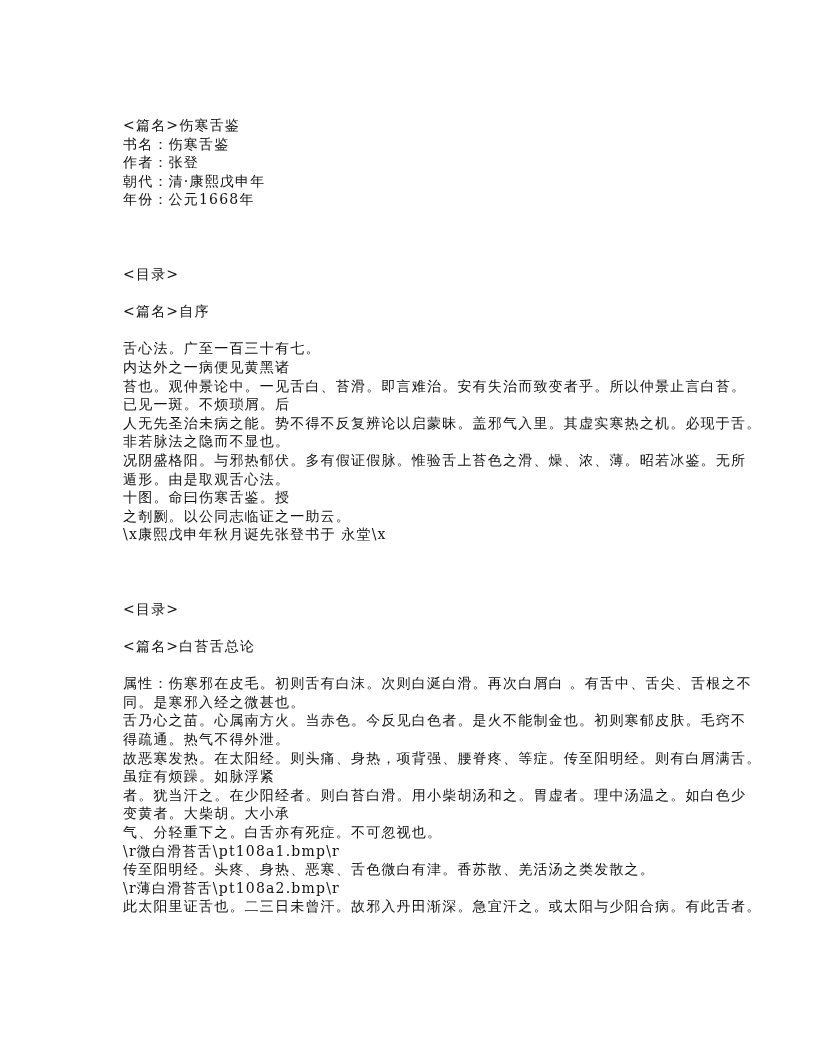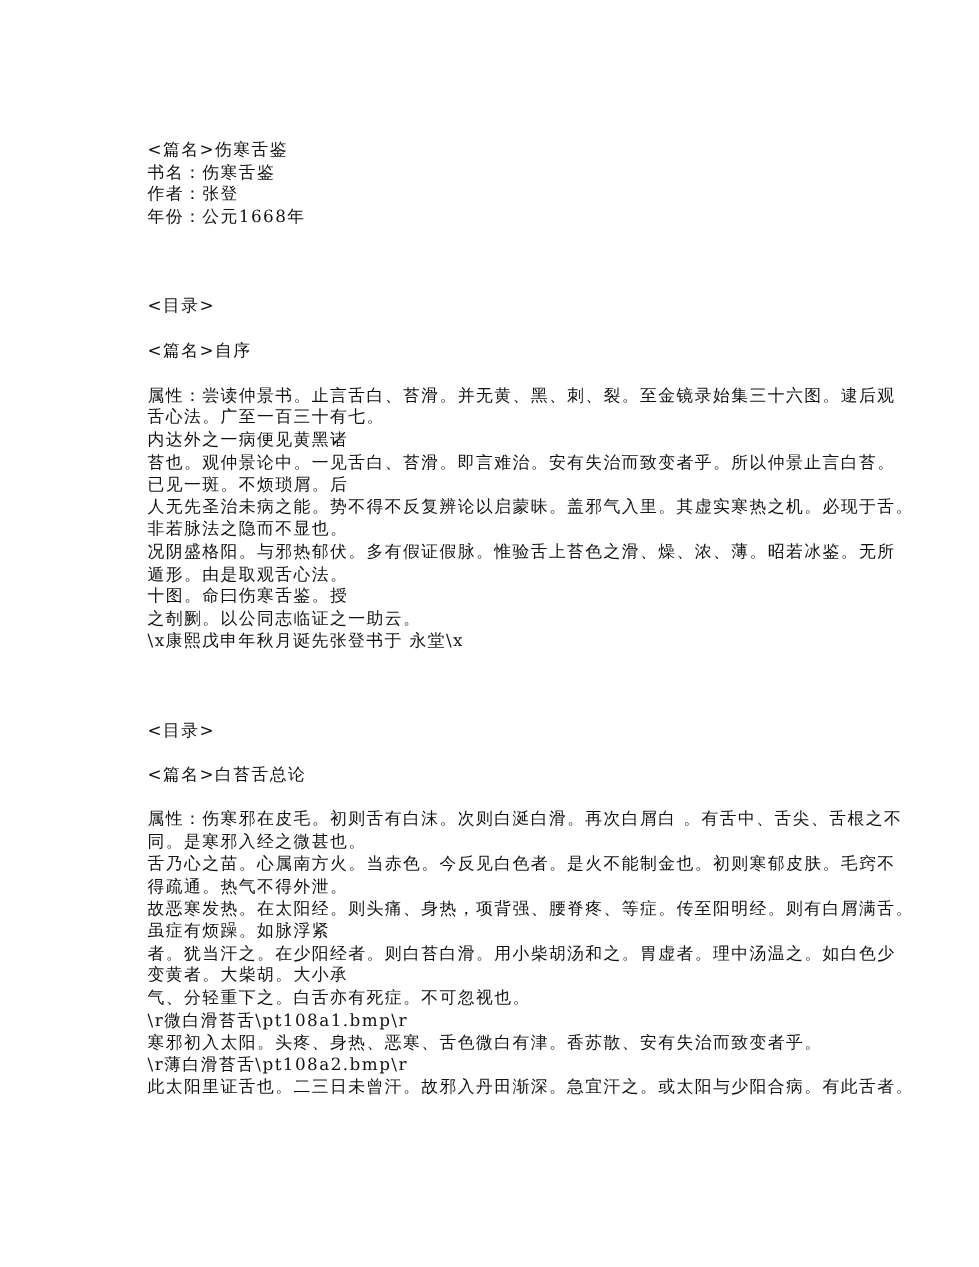--- a/index.html
+++ b/index.html
@@ -11,30 +11,30 @@
   .gap-md { height:18.6px; }
   .gap-xl { height:56px; }
 </style>
 </head>
 <body>
 
 <div class="page">
   <div class="line">&lt;篇名&gt;伤寒舌鉴</div>
   <div class="line">书名：伤寒舌鉴</div>
   <div class="line">作者：张登</div>
+  <div class="line">朝代：清·康熙戊申年</div>
   <div class="line">年份：公元1668年</div>
 
   <div class="gap-xl"></div>
 
   <div class="line">&lt;目录&gt;</div>
   <div class="gap-md"></div>
   <div class="line">&lt;篇名&gt;自序</div>
   <div class="gap-md"></div>
   <div>
-    <div class="line">属性：尝读仲景书。止言舌白、苔滑。并无黄、黑、刺、裂。至金镜录始集三十六图。逮后观</div>
     <div class="line">舌心法。广至一百三十有七。</div>
     <div class="line">内达外之一病便见黄黑诸</div>
     <div class="line">苔也。观仲景论中。一见舌白、苔滑。即言难治。安有失治而致变者乎。所以仲景止言白苔。</div>
     <div class="line">已见一斑。不烦琐屑。后</div>
     <div class="line">人无先圣治未病之能。势不得不反复辨论以启蒙昧。盖邪气入里。其虚实寒热之机。必现于舌。</div>
     <div class="line">非若脉法之隐而不显也。</div>
     <div class="line">况阴盛格阳。与邪热郁伏。多有假证假脉。惟验舌上苔色之滑、燥、浓、薄。昭若冰鉴。无所</div>
     <div class="line">遁形。由是取观舌心法。</div>
     <div class="line">十图。命曰伤寒舌鉴。授</div>
     <div class="line">之剞劂。以公同志临证之一助云。</div>
@@ -51,17 +51,17 @@
     <div class="line">属性：伤寒邪在皮毛。初则舌有白沫。次则白涎白滑。再次白屑白 。有舌中、舌尖、舌根之不</div>
     <div class="line">同。是寒邪入经之微甚也。</div>
     <div class="line">舌乃心之苗。心属南方火。当赤色。今反见白色者。是火不能制金也。初则寒郁皮肤。毛窍不</div>
     <div class="line">得疏通。热气不得外泄。</div>
     <div class="line">故恶寒发热。在太阳经。则头痛、身热，项背强、腰脊疼、等症。传至阳明经。则有白屑满舌。</div>
     <div class="line">虽症有烦躁。如脉浮紧</div>
     <div class="line">者。犹当汗之。在少阳经者。则白苔白滑。用小柴胡汤和之。胃虚者。理中汤温之。如白色少</div>
     <div class="line">变黄者。大柴胡。大小承</div>
     <div class="line">气、分轻重下之。白舌亦有死症。不可忽视也。</div>
     <div class="line">\r微白滑苔舌\pt108a1.bmp\r</div>
-    <div class="line">寒邪初入太阳。头疼、身热、恶寒、舌色微白有津。香苏散、安有失治而致变者乎。</div>
+    <div class="line">传至阳明经。头疼、身热、恶寒、舌色微白有津。香苏散、羌活汤之类发散之。</div>
     <div class="line">\r薄白滑苔舌\pt108a2.bmp\r</div>
     <div class="line">此太阳里证舌也。二三日未曾汗。故邪入丹田渐深。急宜汗之。或太阳与少阳合病。有此舌者。</div>
   </div>
 </div>
 
 </body></html>

